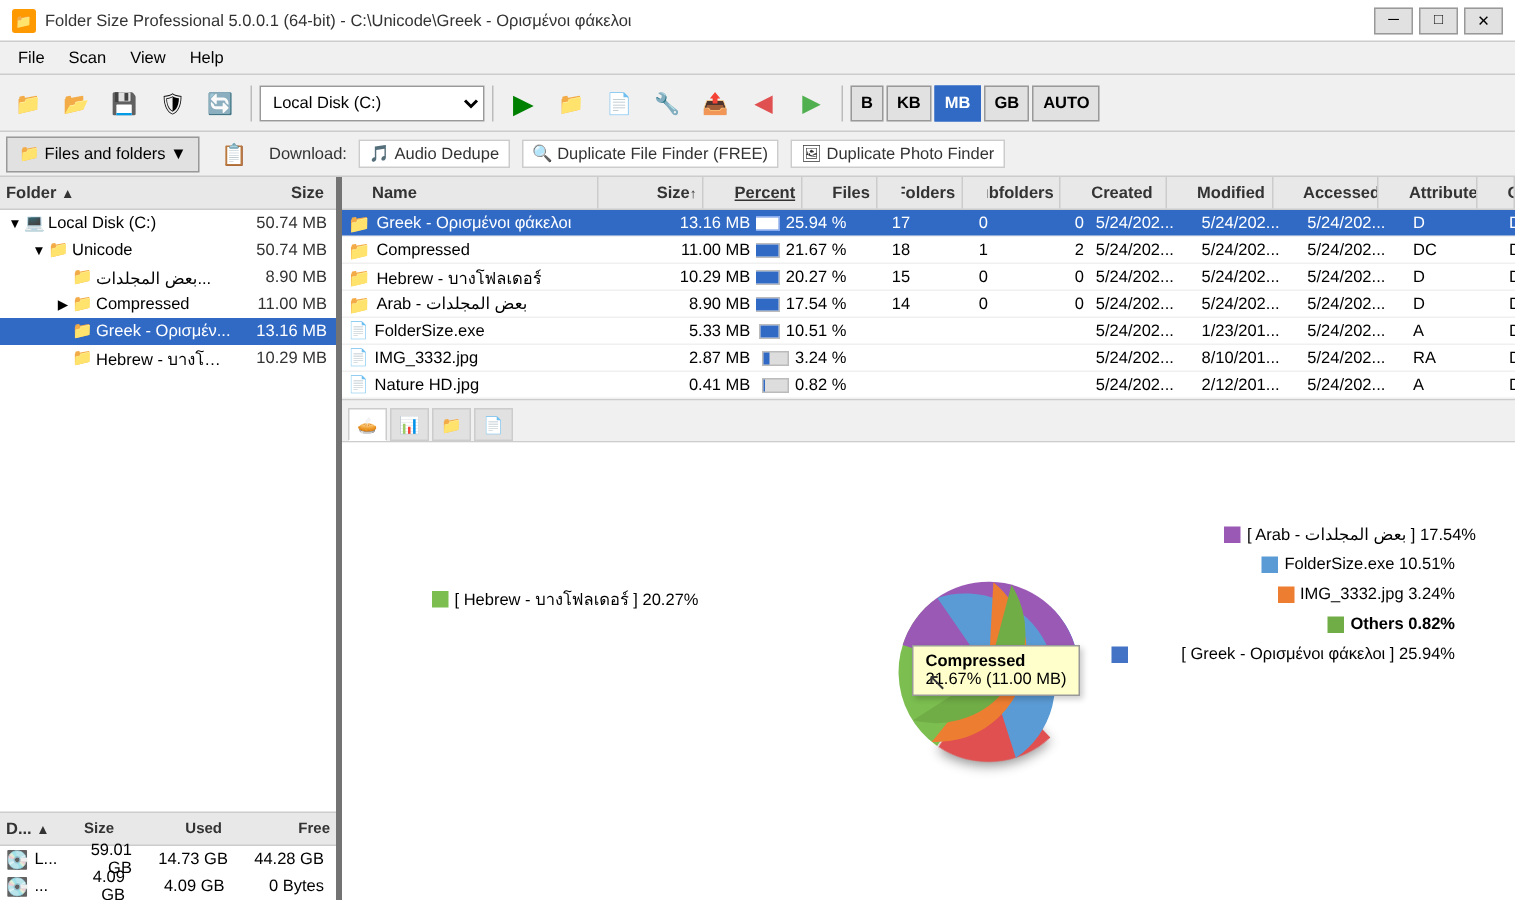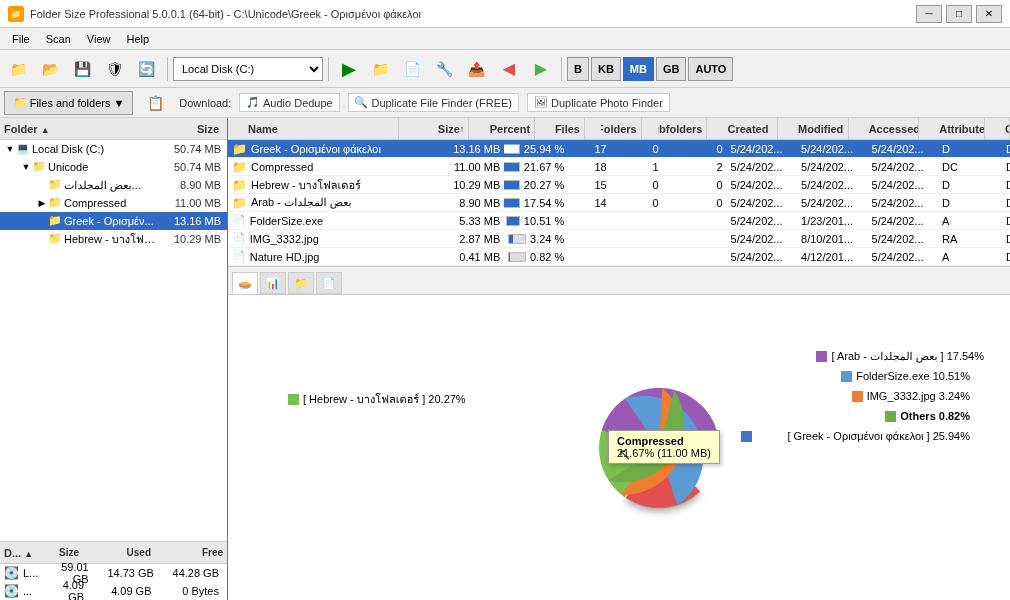--- a/index.html
+++ b/index.html
@@ -28,21 +28,21 @@
     
     #foldersbar { background: #f0f0f0; height: 30px; display: flex; align-items: center; padding: 0 4px; gap: 8px; border-bottom: 1px solid #ccc; }
     .foldersbar-btn { height: 24px; padding: 0 8px; border: 1px solid #999; background: #e1e1e1; cursor: pointer; font-size: 11px; display: flex; align-items: center; gap: 3px; }
     .download-label { font-size: 11px; color: #333; }
     .foldersbar-link { display: flex; align-items: center; gap: 3px; padding: 2px 6px; border: 1px solid #ccc; background: white; cursor: pointer; font-size: 11px; color: #333; }
 
     
     #main { display: flex; height: calc(600px - 28px - 22px - 38px - 30px); }
 
     
-    #left-panel { width: 228px; border-right: 1px solid #737373; display: flex; flex-direction: column; background: white; }
+    #left-panel { width: 228px; border-right: 4px solid #737373; display: flex; flex-direction: column; background: white; }
     #tree-header { height: 22px; background: #e8e8e8; border-bottom: 1px solid #ccc; display: flex; align-items: center; padding: 0 4px; }
     .tree-col-header { font-size: 11px; font-weight: bold; color: #333; }
     .tree-col-header.folder { flex: 1; }
     .tree-col-header.size { width: 70px; text-align: right; padding-right: 4px; }
     #tree-content { flex: 1; overflow-y: auto; overflow-x: hidden; }
     .tree-row { display: flex; align-items: center; height: 18px; cursor: pointer; padding-right: 2px; }
     .tree-row.selected { background: #316ac5; color: white; }
     .tree-row.selected .tree-size { color: white; }
     .tree-arrow { width: 12px; height: 12px; display: inline-flex; align-items: center; justify-content: center; font-size: 9px; cursor: pointer; }
     .tree-icon { width: 14px; height: 14px; margin-right: 2px; font-size: 11px; }
@@ -59,21 +59,21 @@
 
     
     #right-panel { flex: 1; display: flex; flex-direction: column; background: white; overflow: hidden; }
     
     
     #file-list { flex: 0 0 auto; border-bottom: 1px solid #ccc; }
     #file-list-header { height: 22px; background: #e8e8e8; border-bottom: 1px solid #ccc; display: flex; align-items: center; }
     .fh-col { font-size: 11px; font-weight: bold; color: #333; padding: 0 4px; border-right: 1px solid #ccc; height: 100%; display: flex; align-items: center; cursor: pointer; white-space: nowrap; overflow: hidden; margin-left: 16px; }
     .fh-name { width: 220px; }
     .fh-size { width: 75px; justify-content: flex-end; }
-    .fh-percent { width: 68px; justify-content: flex-end; }
+    .fh-percent { width: 68px; justify-content: flex-end; text-decoration: underline; }
     .fh-files { width: 45px; justify-content: flex-end; }
     .fh-folders { width: 55px; justify-content: flex-end; }
     .fh-subfolders { width: 68px; justify-content: flex-end; }
     .fh-created { width: 75px; }
     .fh-modified { width: 75px; }
     .fh-accessed { width: 75px; }
     .fh-attributes { width: 68px; }
     .fh-owner { flex: 1; }
     
     .file-row { display: flex; align-items: center; height: 18px; cursor: pointer; border-bottom: 1px solid #f0f0f0; }
@@ -429,21 +429,21 @@
     <div class="fc fc-percent">
       <div class="percent-bar-bg">
                 <div class="percent-bar-fill" style="width:1px;"></div>
               </div>
       0.82 %
     </div>
     <div class="fc fc-files"></div>
     <div class="fc fc-folders"></div>
     <div class="fc fc-subfolders"></div>
     <div class="fc fc-created">5/24/202...</div>
-    <div class="fc fc-modified">4/12/201...</div>
+    <div class="fc fc-modified">2/12/201...</div>
     <div class="fc fc-accessed">5/24/202...</div>
     <div class="fc fc-attributes">A</div>
     <div class="fc fc-owner">DESKTO...</div>
   </div>
         </div>
     </div>
 
     <div id="bottom-panel">
       <div id="chart-tabs">
         <div class="chart-tab active">🥧</div>

